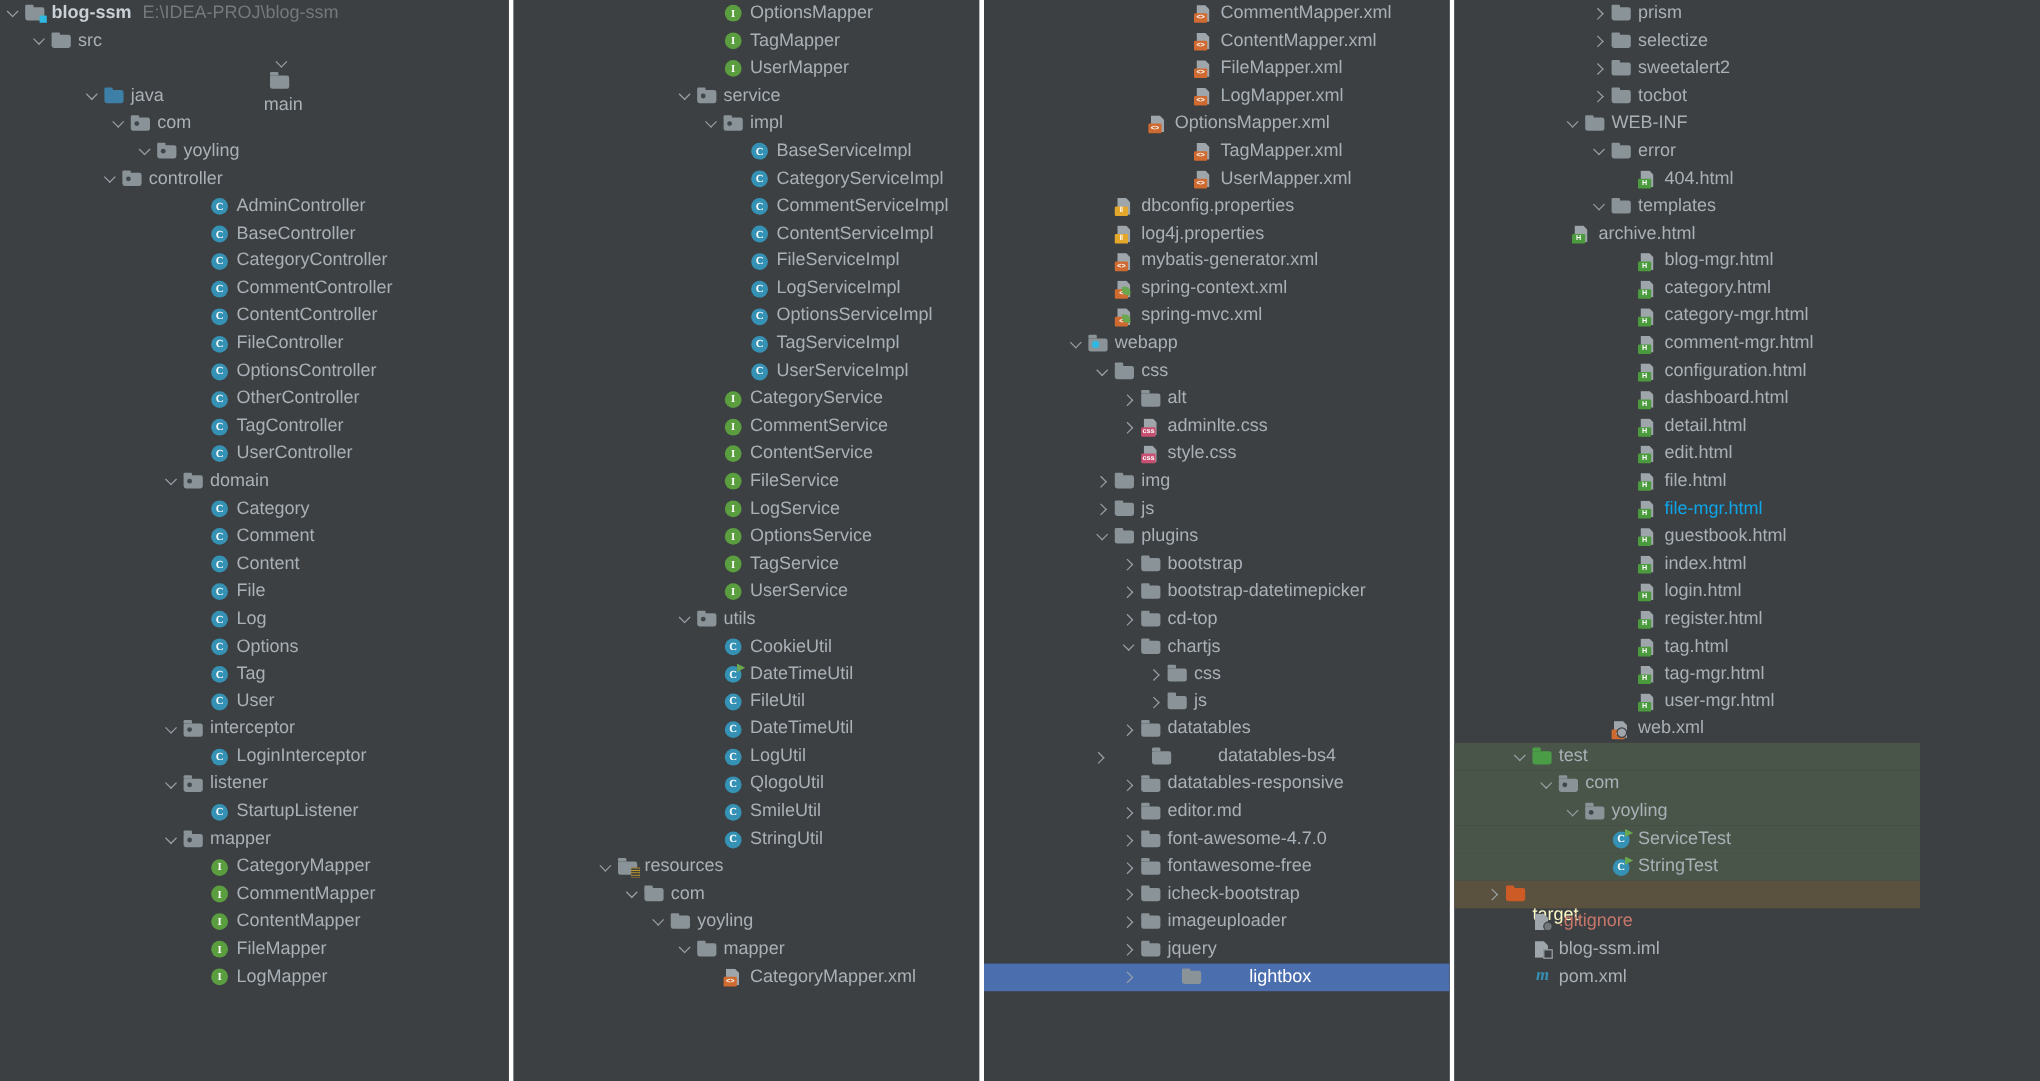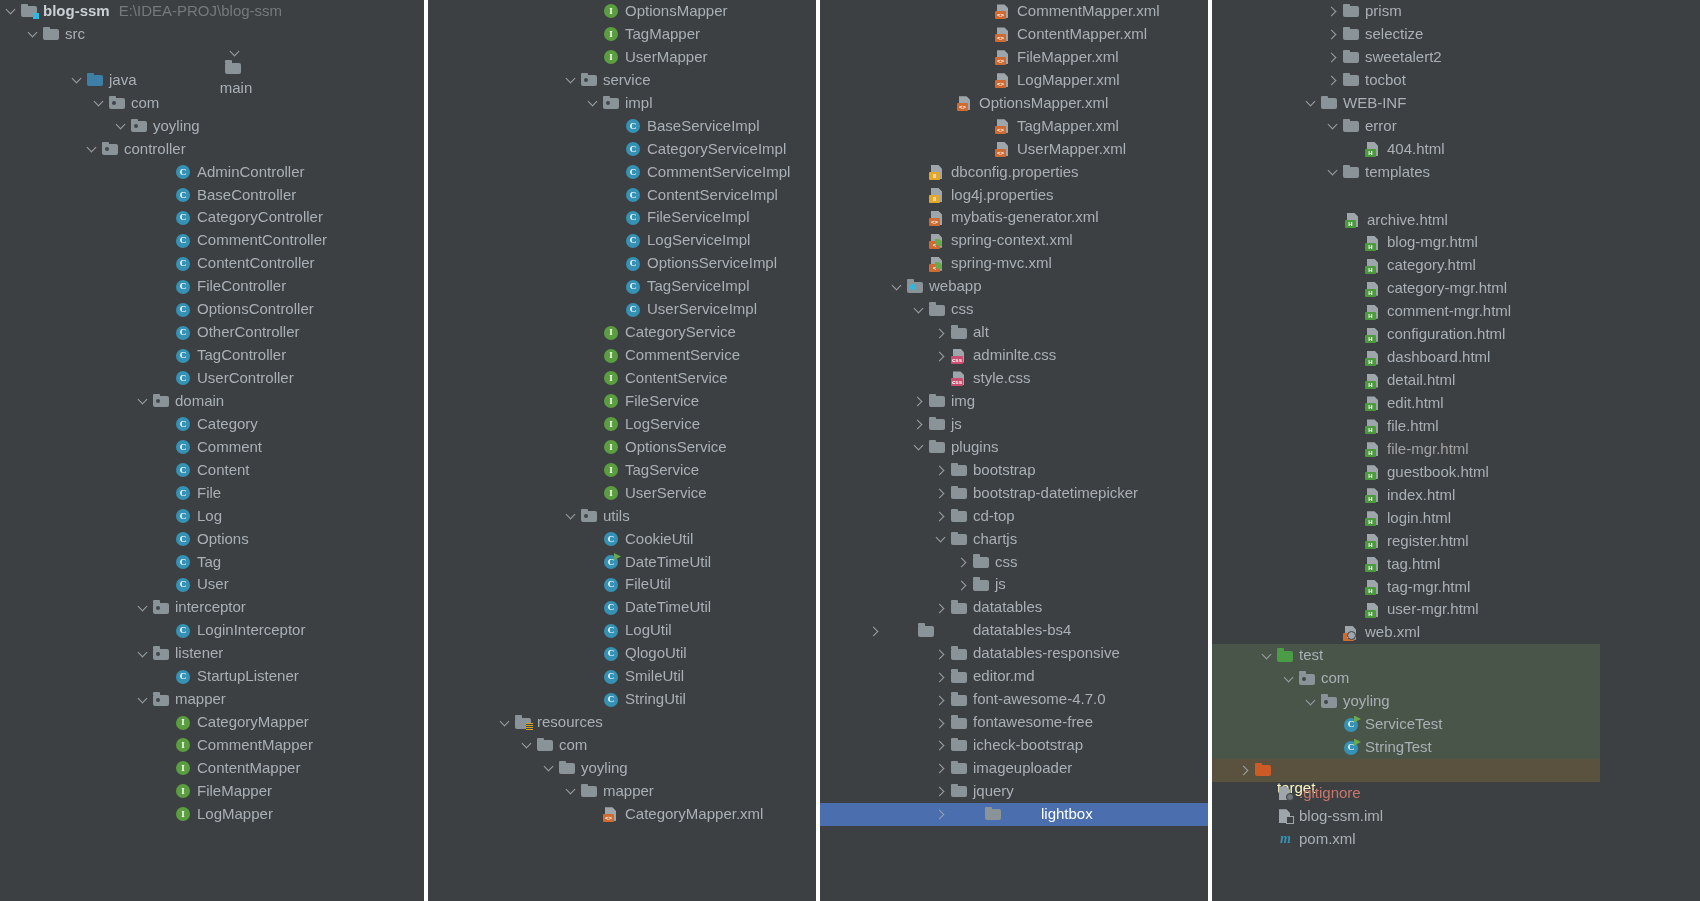--- a/index.html
+++ b/index.html
@@ -158,21 +158,21 @@
   .ico.maven .m {
     position:absolute; left:0; top:0; width:17px; height:16px;
     color:#3592b5; font-size:14px; font-weight:bold; font-style:italic;
     font-family:"Liberation Serif", serif;
     display:flex; align-items:center; justify-content:center;
   }
 
   .label { color:#a9b0b6; }
   .label.bold { font-weight:bold; color:#c9d0d6; }
   .label.red { color:#c9766a; }
-  .label.blue { color:#a3a3a3; }
+  .label.blue { color:#0ea5e9; }
   .label.yellow { color:#fef9c3;margin-top:36px; }
   .path { color:#76797c; margin-left:9px; font-size:15px; }
 </style>
 </head>
 <body>
 
 <div id="app">
     <div class="col" style="width: 424px;">
       <div class="row" style="padding-left: 4px;">
         <span class="twisty down"></span>
@@ -847,21 +847,21 @@
       <div class="row" style="padding-left: 136px;">
         <span class="twisty right"></span>
         <span class="ico folder"></span>
         <span class="label">js</span>
       </div>
       <div class="row" style="padding-left: 114px;">
         <span class="twisty right"></span>
         <span class="ico folder"></span>
         <span class="label">datatables</span>
       </div>
-      <div class="row" style="padding-left: 48px; gap: 33px;">
+      <div class="row" style="padding-left: 90px; gap: 33px;">
         <span class="twisty right"></span>
         <span class="ico folder"></span>
         <span class="label">datatables-bs4</span>
       </div>
       <div class="row" style="padding-left: 114px;">
         <span class="twisty right"></span>
         <span class="ico folder"></span>
         <span class="label">datatables-responsive</span>
       </div>
       <div class="row" style="padding-left: 114px;">
@@ -938,21 +938,21 @@
           <span class="page"></span>
           <span class="badge html">H</span>
         </span>
         <span class="label">404.html</span>
       </div>
       <div class="row" style="padding-left: 114px;">
         <span class="twisty down"></span>
         <span class="ico folder"></span>
         <span class="label">templates</span>
       </div>
-      <div class="row" style="padding-left: 116px; margin-top: 25px;">
+      <div class="row" style="padding-left: 81px;">
         <span class="twisty none"></span>
         <span class="ico file">
           <span class="page"></span>
           <span class="badge html">H</span>
         </span>
         <span class="label">archive.html</span>
       </div>
       <div class="row" style="padding-left: 136px;">
         <span class="twisty none"></span>
         <span class="ico file">

